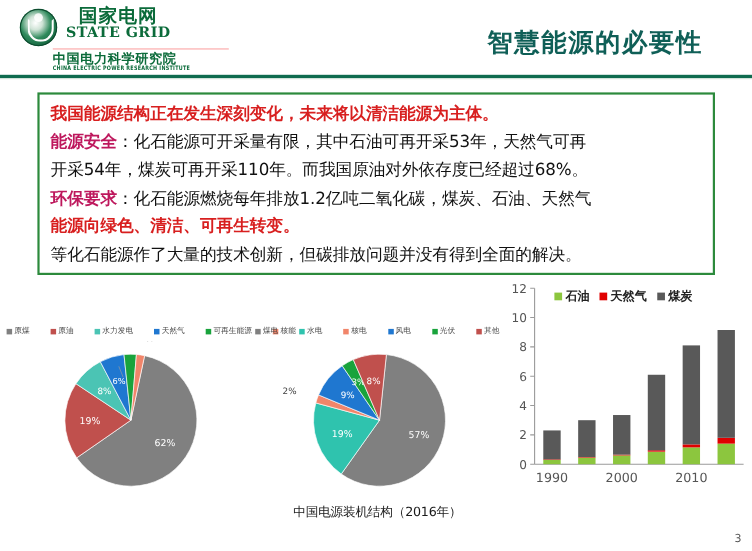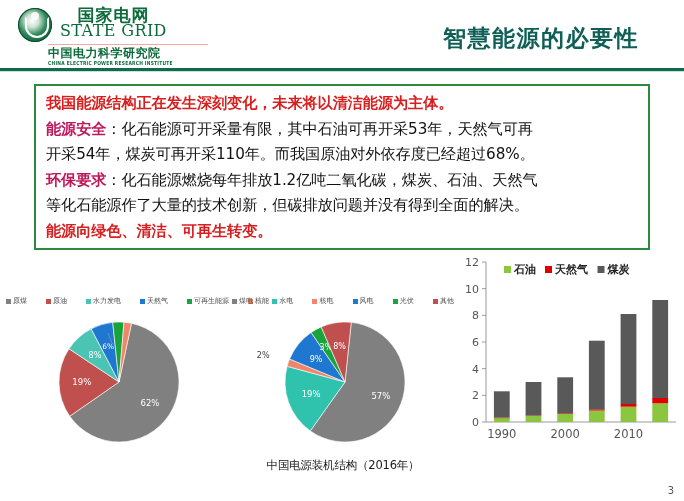--- a/index.html
+++ b/index.html
@@ -61,22 +61,22 @@
   .logo-text { margin-left: 8px; text-align: center; }
   .cn-name {
     font-size: 17px;
     font-weight: 700;
     color: #0b6b3a;
     letter-spacing: 1px;
     line-height: 18px;
   }
   .en-name {
     font-family: "DejaVu Serif", "Liberation Serif", serif;
-    font-size: 16px;
-    font-weight: 400;
+    font-size: 13px;
+    font-weight: 700;
     color: #0b6b3a;
     letter-spacing: .4px;
     line-height: 14px;
   }
   .inst-wrap {
     position: absolute;
     left: 48px; top: 44px;
     border-top: 1px solid #fca5a5;
     padding-top: 2px;
     width: 160px;
@@ -255,22 +255,22 @@
 
     <div class="header-rule"></div>
     <div class="header-rule-soft"></div>
   </div>
 
   <div class="textbox">
     <div class="tline red">我国能源结构正在发生深刻变化，未来将以清洁能源为主体。</div>
     <div class="tline"><span class="lbl">能源安全</span><span>：化石能源可开采量有限，其中石油可再开采53年，天然气可再</span></div>
     <div class="tline">开采54年，煤炭可再开采110年。而我国原油对外依存度已经超过68%。</div>
     <div class="tline"><span class="lbl">环保要求</span><span>：化石能源燃烧每年排放1.2亿吨二氧化碳，煤炭、石油、天然气</span></div>
+    <div class="tline red">能源向绿色、清洁、可再生转变。</div>
     <div class="tline">等化石能源作了大量的技术创新，但碳排放问题并没有得到全面的解决。</div>
-    <div class="tline red">能源向绿色、清洁、可再生转变。</div>
   </div>
 
   <div class="charts">
 
     <div class="chart-panel panel-a">
       <div class="pie-legend" id="legendA">
           <div class="lg-item">
             <span class="lg-swatch" style="background: rgb(128, 128, 128);"></span>
             <span class="lg-text">原煤</span>
           </div>

